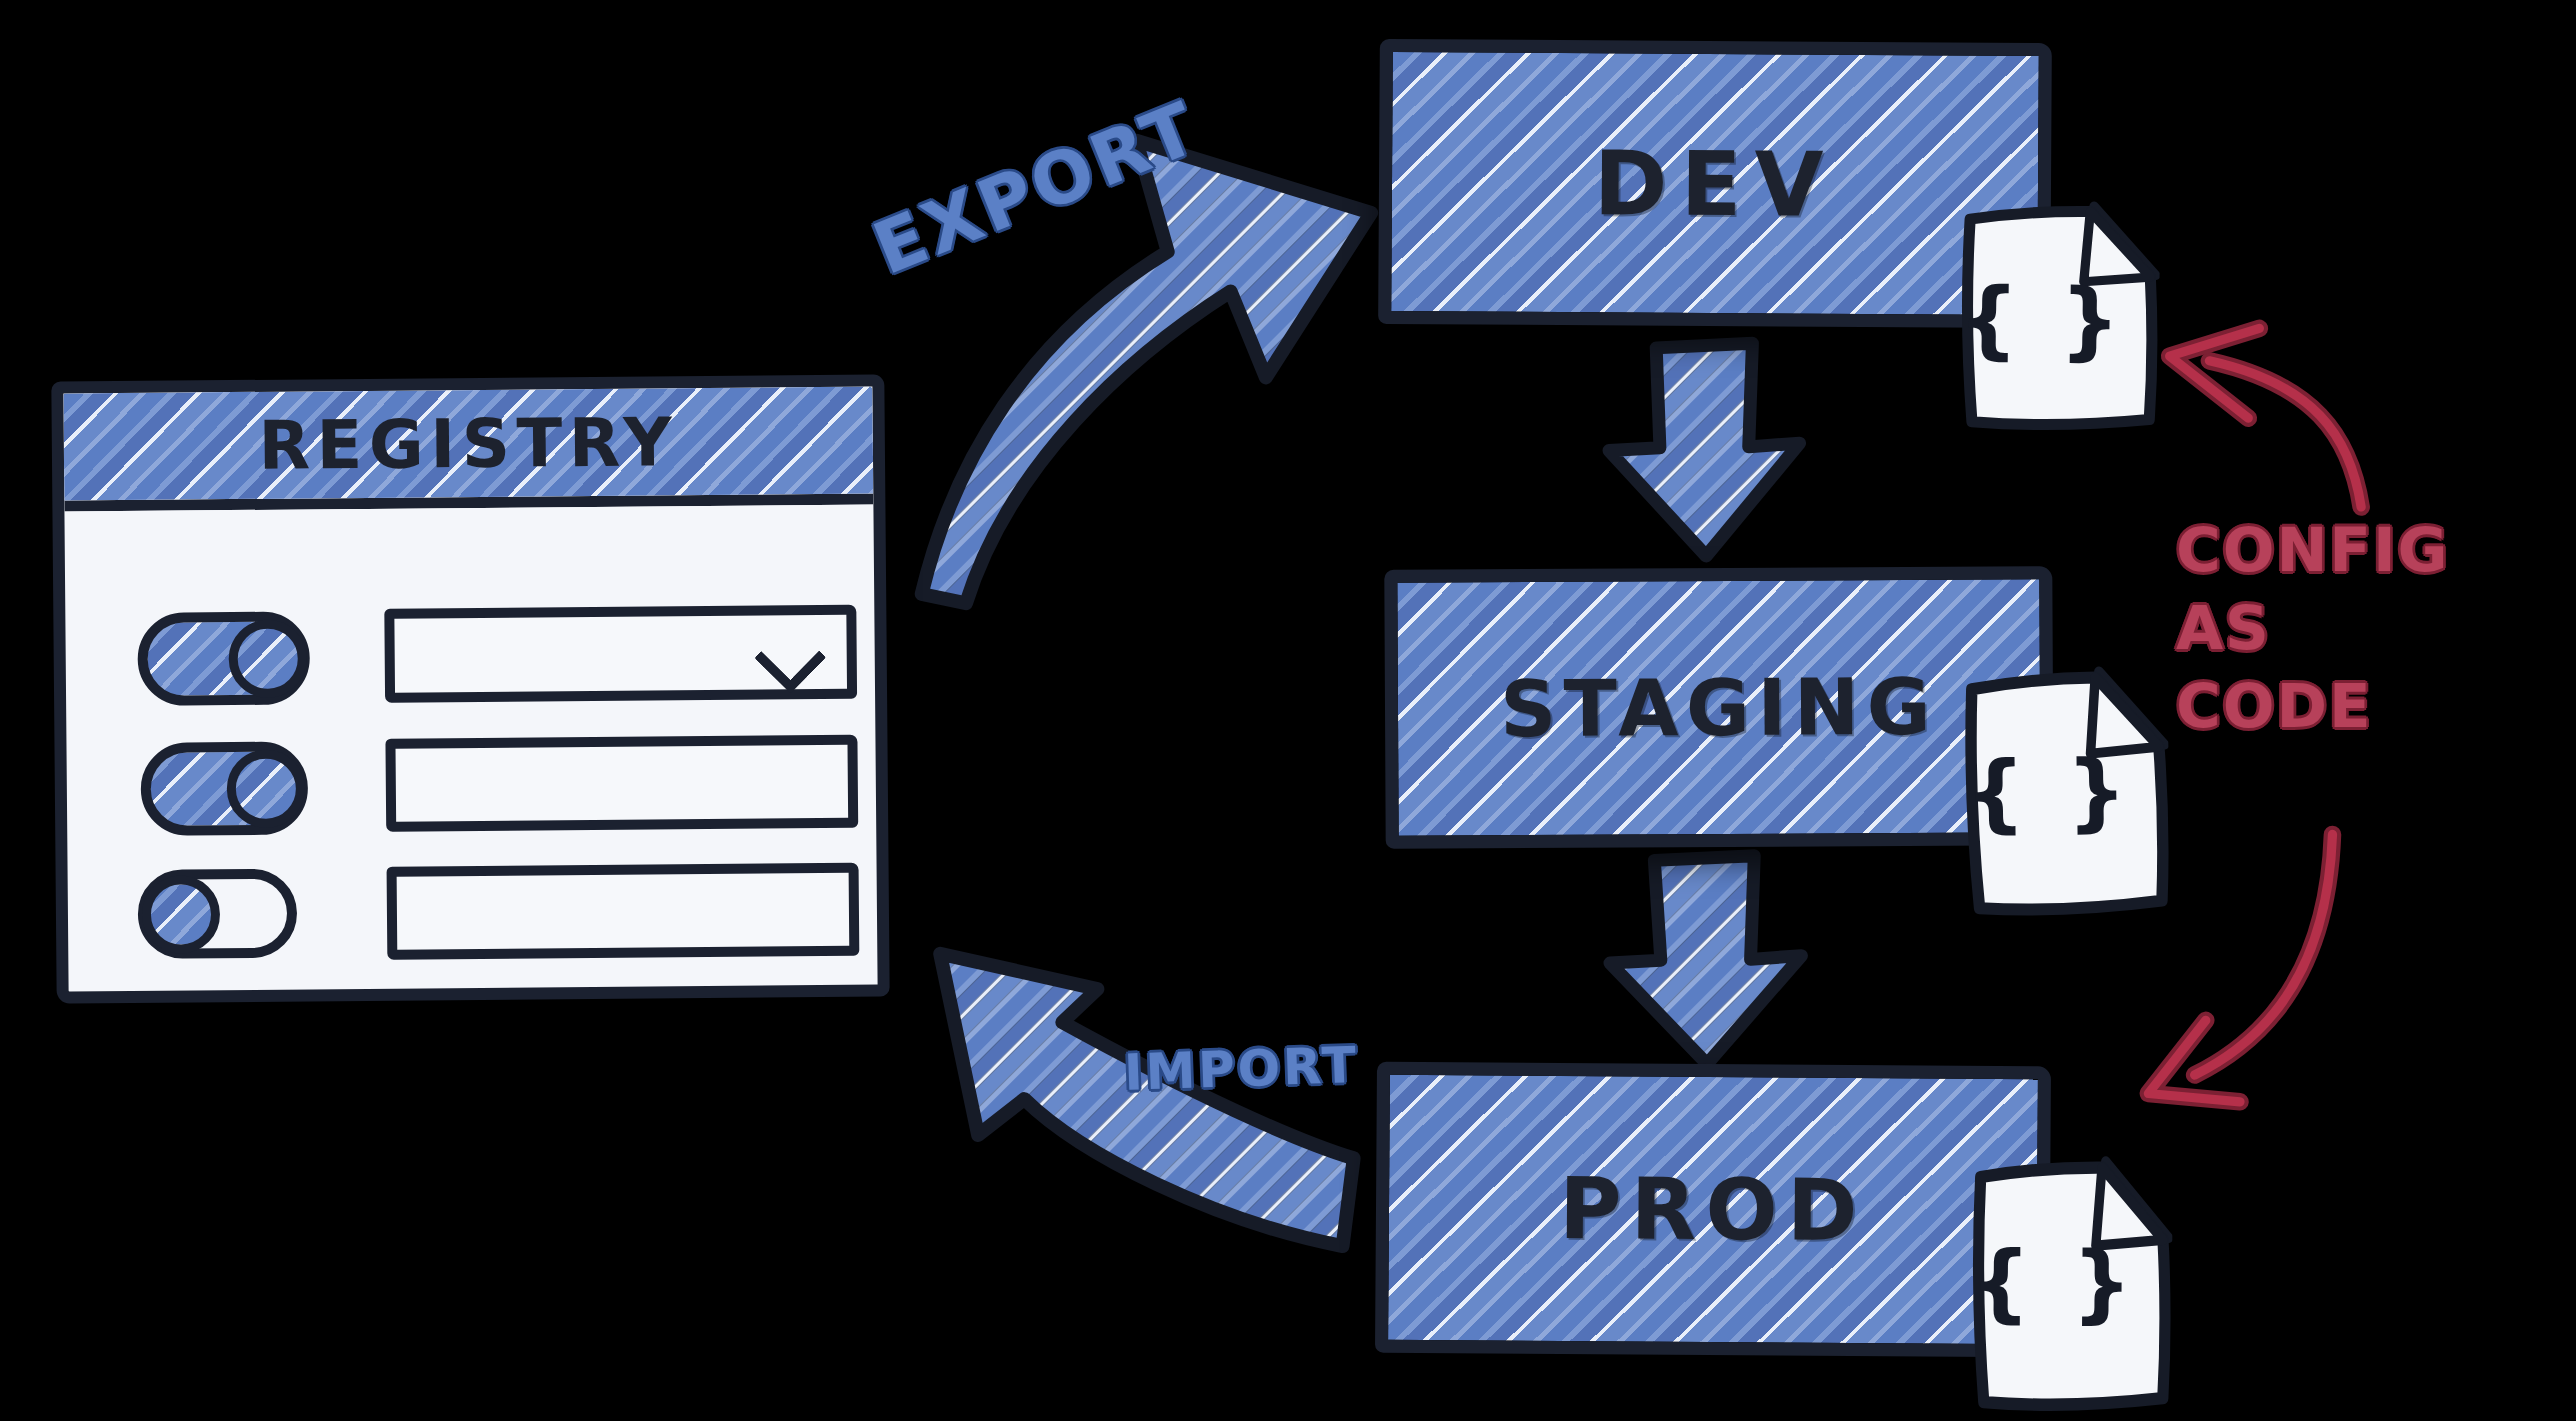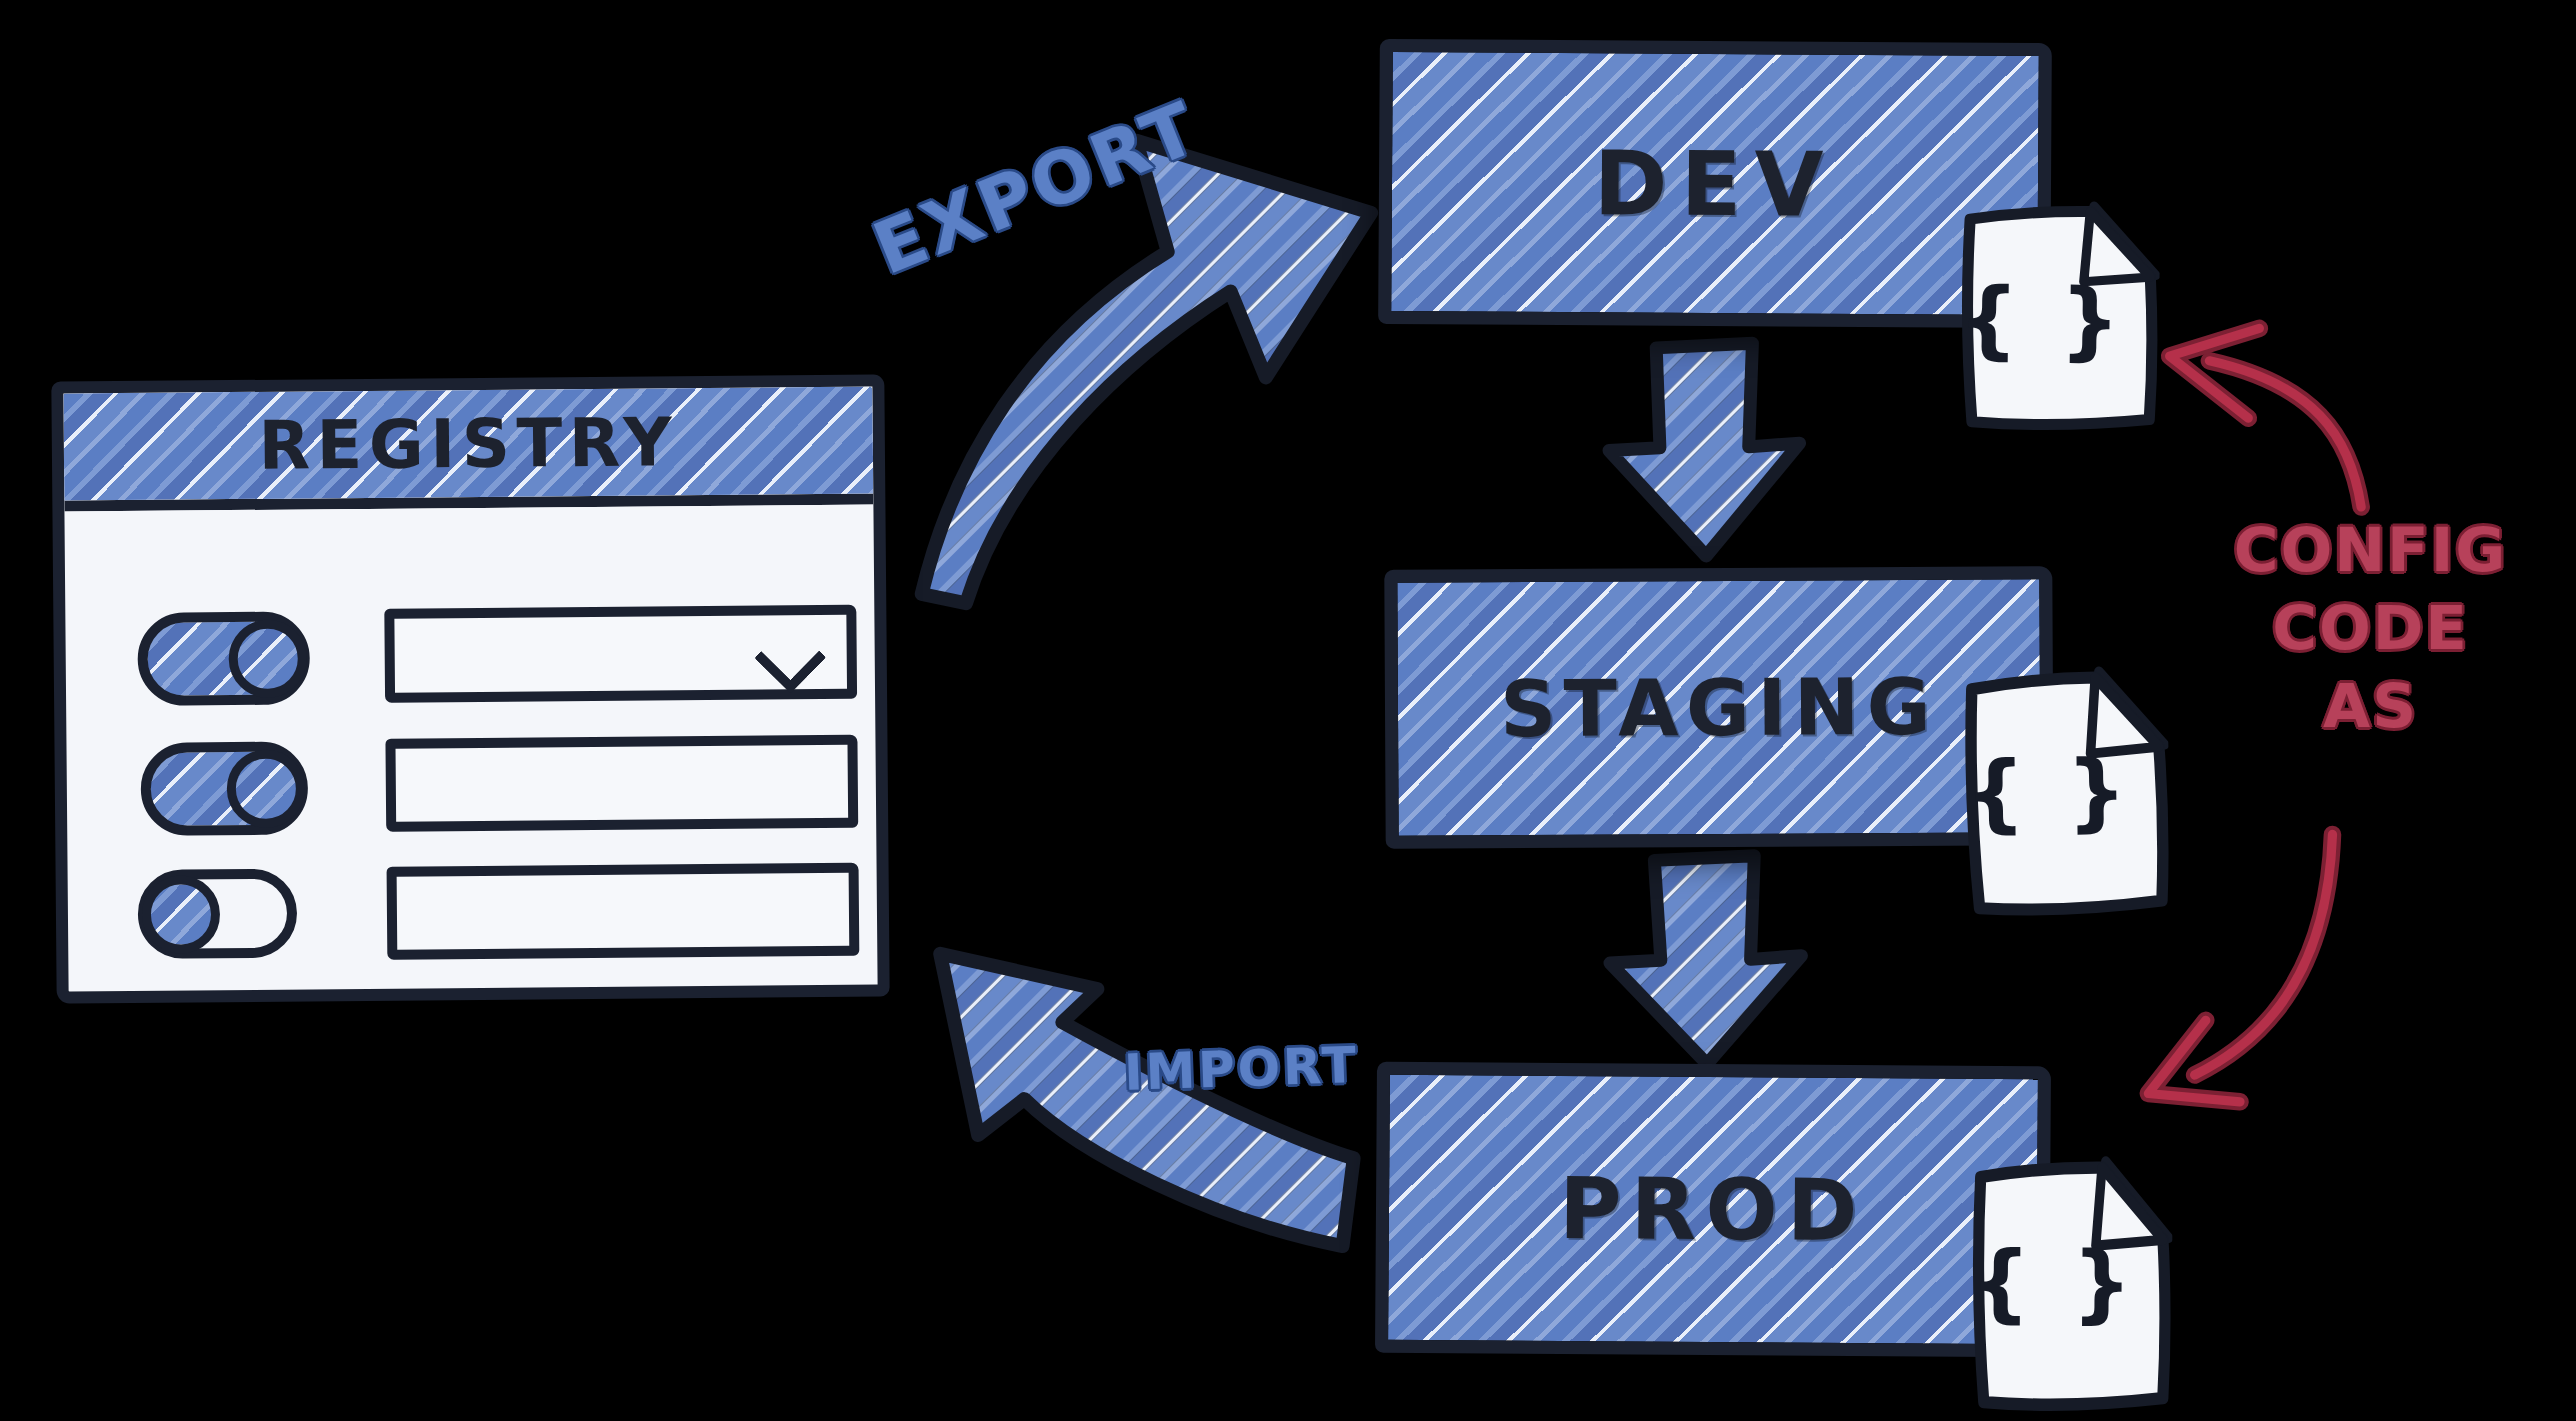--- a/index.html
+++ b/index.html
@@ -84,21 +84,21 @@
   .flow-label{
     position:absolute;z-index:4;font-weight:bold;text-align:center;
     color:#5b80c6;
     text-shadow:2.8px 0 #2a4a88,-2.8px 0 #2a4a88,0 2.8px #2a4a88,0 -2.8px #2a4a88,
                 1.9px 1.9px #2a4a88,-1.9px -1.9px #2a4a88,1.9px -1.9px #2a4a88,-1.9px 1.9px #2a4a88;
   }
   .export-label{left:833px;top:146px;width:407px;font-size:72px;letter-spacing:3.7px;transform:rotate(-22deg);}
   .import-label{left:1112px;top:1040px;width:259px;font-size:50px;letter-spacing:2.8px;transform:rotate(-2deg);}
   .config-label{
     position:absolute;left:2176px;top:511px;width:389px;z-index:4;
-    text-align:center;font-size:61px;font-weight:bold;line-height:78px;letter-spacing:1.9px;
+    text-align:left;font-size:61px;font-weight:bold;line-height:78px;letter-spacing:1.9px;
     color:#b7415a;
     text-shadow:2.8px 0 #7c1f33,-2.8px 0 #7c1f33,0 2.8px #7c1f33,0 -2.8px #7c1f33,
                 1.9px 1.9px #7c1f33,-1.9px -1.9px #7c1f33,1.9px -1.9px #7c1f33,-1.9px 1.9px #7c1f33;
   }
   .arrow-layer{position:absolute;left:0;top:0;z-index:1;}
 </style>
 </head>
 <body>
 
 <div class="stage">
@@ -196,18 +196,18 @@
       <path d="M 146 12 L 212 82 L 140 88 Z" fill="#f5f7fa" stroke="#161b27" stroke-width="10" stroke-linejoin="round"></path>
     </svg>
     <span class="braces">{ }</span>
   </div>
 
   <div class="flow-label export-label">EXPORT</div>
   <div class="flow-label import-label">IMPORT</div>
 
   <div class="config-label">
     <div>CONFIG</div>
+    <div>AS</div>
     <div>CODE</div>
-    <div>AS</div>
   </div>
 
 </div>
 
 
 </body></html>

